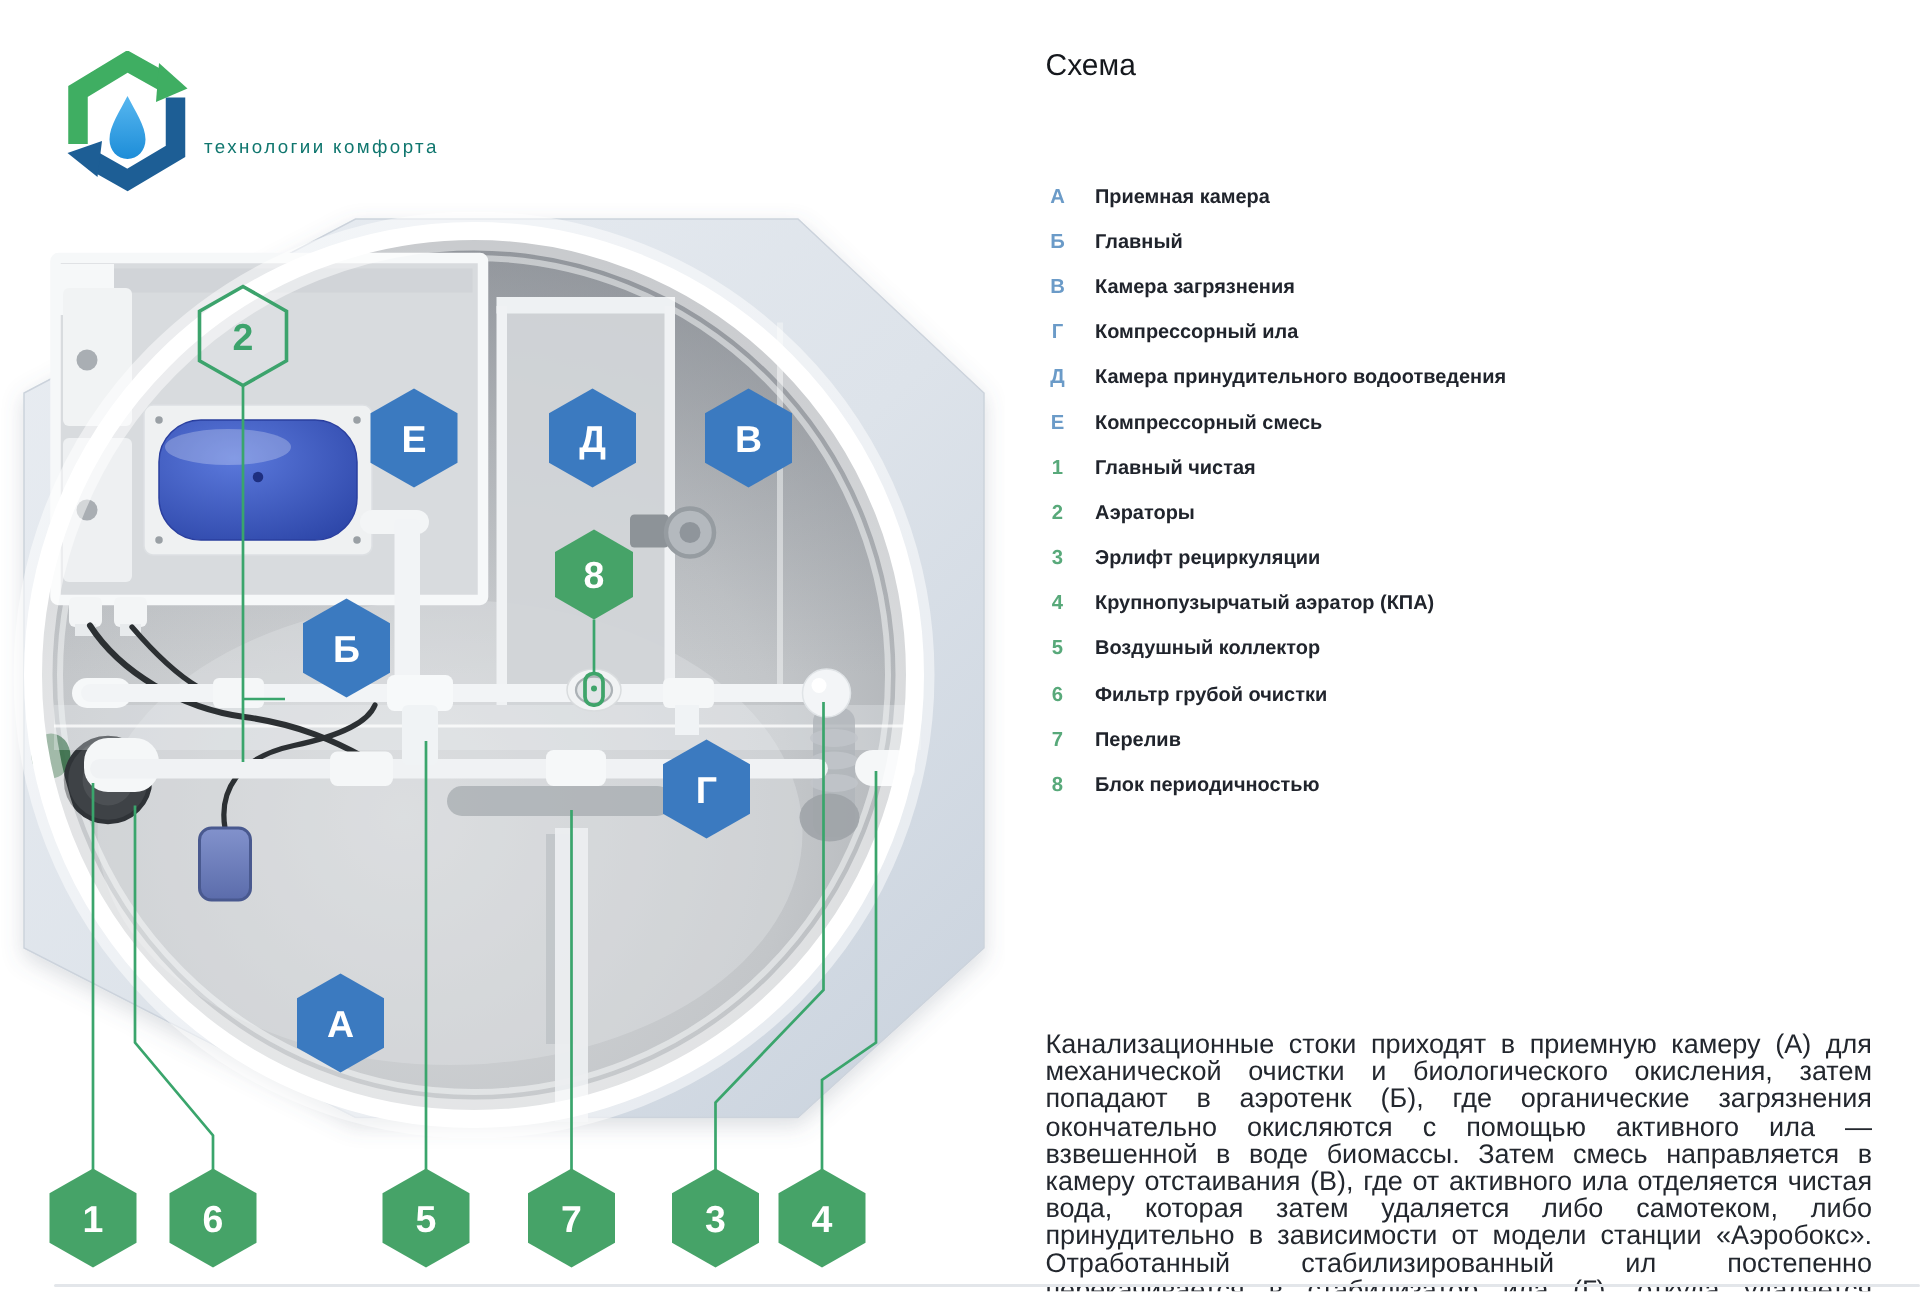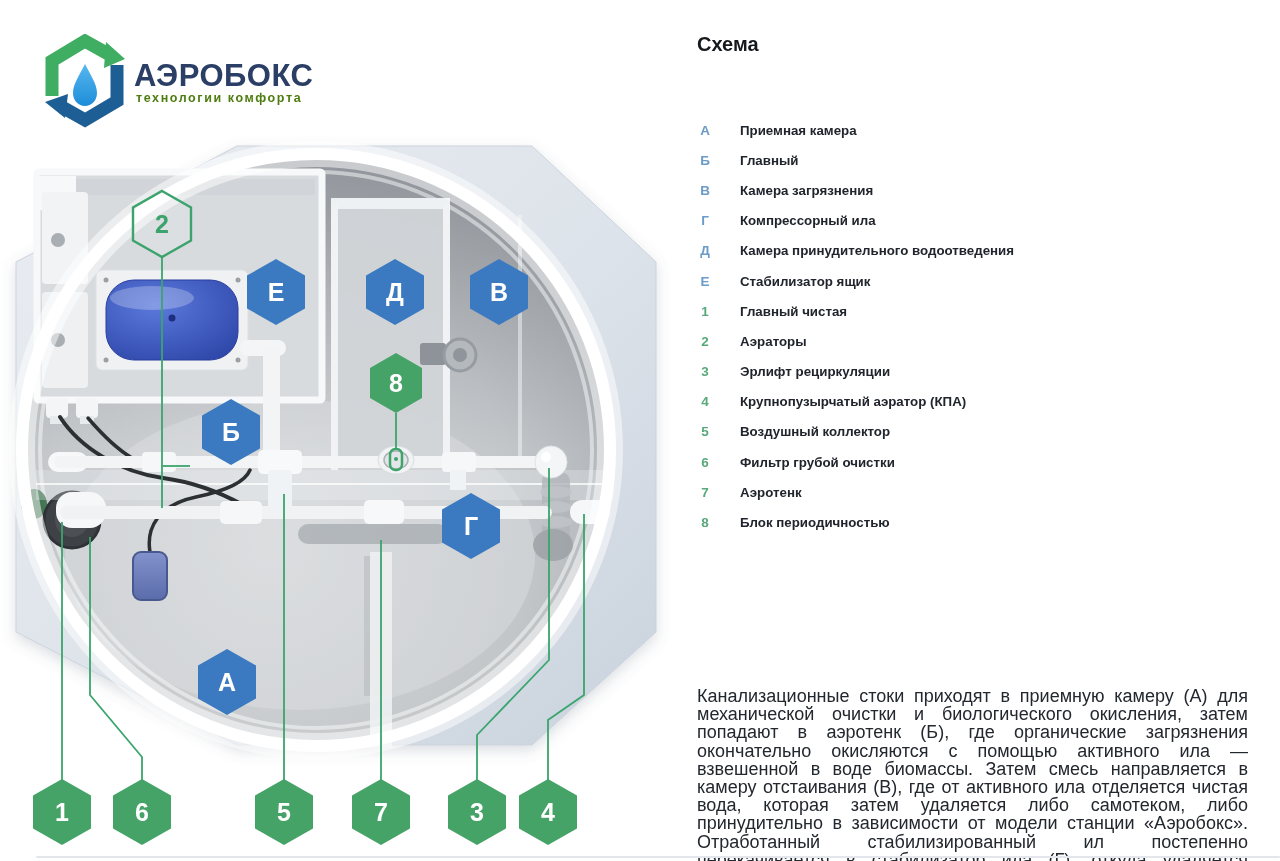--- a/index.html
+++ b/index.html
@@ -3,30 +3,30 @@
 <meta charset="utf-8">
 <style>
   html,body{margin:0;padding:0;background:#fff;}
   #page{position:relative;width:1280px;height:861px;background:#ffffff;overflow:hidden;
         font-family:"Liberation Sans", sans-serif;}
   
   #logo{position:absolute;left:44px;top:34px;}
   #logo .icon{position:absolute;left:0;top:0;}
   #brand{position:absolute;left:90px;top:24px;font-size:31px;font-weight:800;
          color:#2b3f66;letter-spacing:.5px;white-space:nowrap;}
-  #tagline{position:absolute;left:92px;top:57px;font-size:12.5px;font-weight:700;
-           color:#4d7c0f;letter-spacing:1.6px;white-space:nowrap;}
+  #tagline{position:absolute;left:92px;top:57px;font-size:12.5px;font-weight:400;
+           color:#0f766e;letter-spacing:1.6px;white-space:nowrap;}
   
-  #panel-title{position:absolute;left:697px;top:33px;font-size:20px;font-weight:700;color:#15181d;}
+  #panel-title{position:absolute;left:697px;top:33px;font-size:20px;font-weight:400;color:#15181d;}
   #legend{position:absolute;left:697px;top:115px;width:560px;}
   .legend-row{display:flex;align-items:center;height:30.2px;}
   .legend-key{width:16px;text-align:center;font-size:13.5px;font-weight:700;flex:0 0 16px;}
   .legend-key.blue{color:#6b9bc8;}
   .legend-key.green{color:#58a97a;}
-  .legend-label{margin-left:27px;font-size:13.3px;font-weight:700;color:#20242c;}
+  .legend-label{margin-left:17px;font-size:13.3px;font-weight:700;color:#20242c;}
   #description{position:absolute;left:697px;top:687px;width:551px;font-size:18px;
                line-height:18.2px;color:#23272e;text-align:justify;}
   #bottom-line{position:absolute;left:36px;top:856px;width:1244px;height:2px;
                background:#e3e6ea;border-radius:2px;}
   
   #diagram{position:absolute;left:0;top:0;}
   .marker-text{font:700 25px "Liberation Sans", sans-serif;fill:#ffffff;text-anchor:middle;}
   .marker-text.green{fill:#3ca36c;}
   .hex-blue{fill:#3b7ac0;}
   .hex-green{fill:#46a368;}
@@ -45,21 +45,20 @@
           <stop offset="0" stop-color="#57b7f0"></stop>
             <stop offset="1" stop-color="#1d8dd8"></stop>
         </linearGradient>
       </defs>
       <path d="M 8,62 L 8,27 L 41,7 L 66,21" fill="none" stroke="#3fae62" stroke-width="13"></path>
       <path d="M 73,31 L 73,67 L 41,86 L 18,73" fill="none" stroke="#1d5e95" stroke-width="13"></path>
       <polygon points="62,8 81,25 60,34" fill="#3fae62"></polygon>
       <polygon points="21,84 1,68 24,60" fill="#1d5e95"></polygon>
       <path d="M 41,30 C 36,40 29,50 29,59 C 29,66.5 34.3,72 41,72 C 47.7,72 53,66.5 53,59 C 53,50 46,40 41,30 Z" fill="url(#dropGrad)"></path>
     </svg>
-    <div id="brand">АЭРОБОКС</div>
     <div id="tagline">технологии комфорта</div>
   </div>
 
   <svg id="diagram" width="670" height="861" viewBox="0 0 670 861">
     <defs>
       <linearGradient id="lidGrad" x1="0" y1="0" x2="1" y2="1">
         <stop offset="0" stop-color="#e9edf2"></stop>
           <stop offset="0.55" stop-color="#dde3ea"></stop>
         <stop offset="1" stop-color="#c9d2dd"></stop>
       </linearGradient>
@@ -282,21 +281,21 @@
     <div class="legend-row">
       <span class="legend-key blue">Г</span>
       <span class="legend-label">Компрессорный ила</span>
     </div>
     <div class="legend-row">
       <span class="legend-key blue">Д</span>
       <span class="legend-label">Камера принудительного водоотведения</span>
     </div>
     <div class="legend-row">
       <span class="legend-key blue">Е</span>
-      <span class="legend-label">Стабилизатор ящик</span>
+      <span class="legend-label">Компрессорный смесь</span>
     </div>
     <div class="legend-row">
       <span class="legend-key green">1</span>
       <span class="legend-label">Главный чистая</span>
     </div>
     <div class="legend-row">
       <span class="legend-key green">2</span>
       <span class="legend-label">Аэраторы</span>
     </div>
     <div class="legend-row">
@@ -310,21 +309,21 @@
     <div class="legend-row">
       <span class="legend-key green">5</span>
       <span class="legend-label">Воздушный коллектор</span>
     </div>
     <div class="legend-row">
       <span class="legend-key green">6</span>
       <span class="legend-label">Фильтр грубой очистки</span>
     </div>
     <div class="legend-row">
       <span class="legend-key green">7</span>
-      <span class="legend-label">Аэротенк</span>
+      <span class="legend-label">Перелив</span>
     </div>
     <div class="legend-row">
       <span class="legend-key green">8</span>
       <span class="legend-label">Блок периодичностью</span>
     </div>
   </div>
 
   <div id="description">Канализационные стоки приходят в приемную камеру (А) для механической очистки и биологического окисления, затем попадают в аэротенк (Б), где органические загрязнения окончательно окисляются с помощью активного ила — взвешенной в воде биомассы. Затем смесь направляется в камеру отстаивания (В), где от активного ила отделяется чистая вода, которая затем удаляется либо самотеком, либо принудительно в зависимости от модели станции «Аэробокс». Отработанный стабилизированный ил постепенно перекачивается в стабилизатор ила (Г), откуда удаляется пользователем с периодичностью раз в 3-6 месяцев в зависимости от эксплуатации.</div>
 
   <div id="bottom-line"></div>

